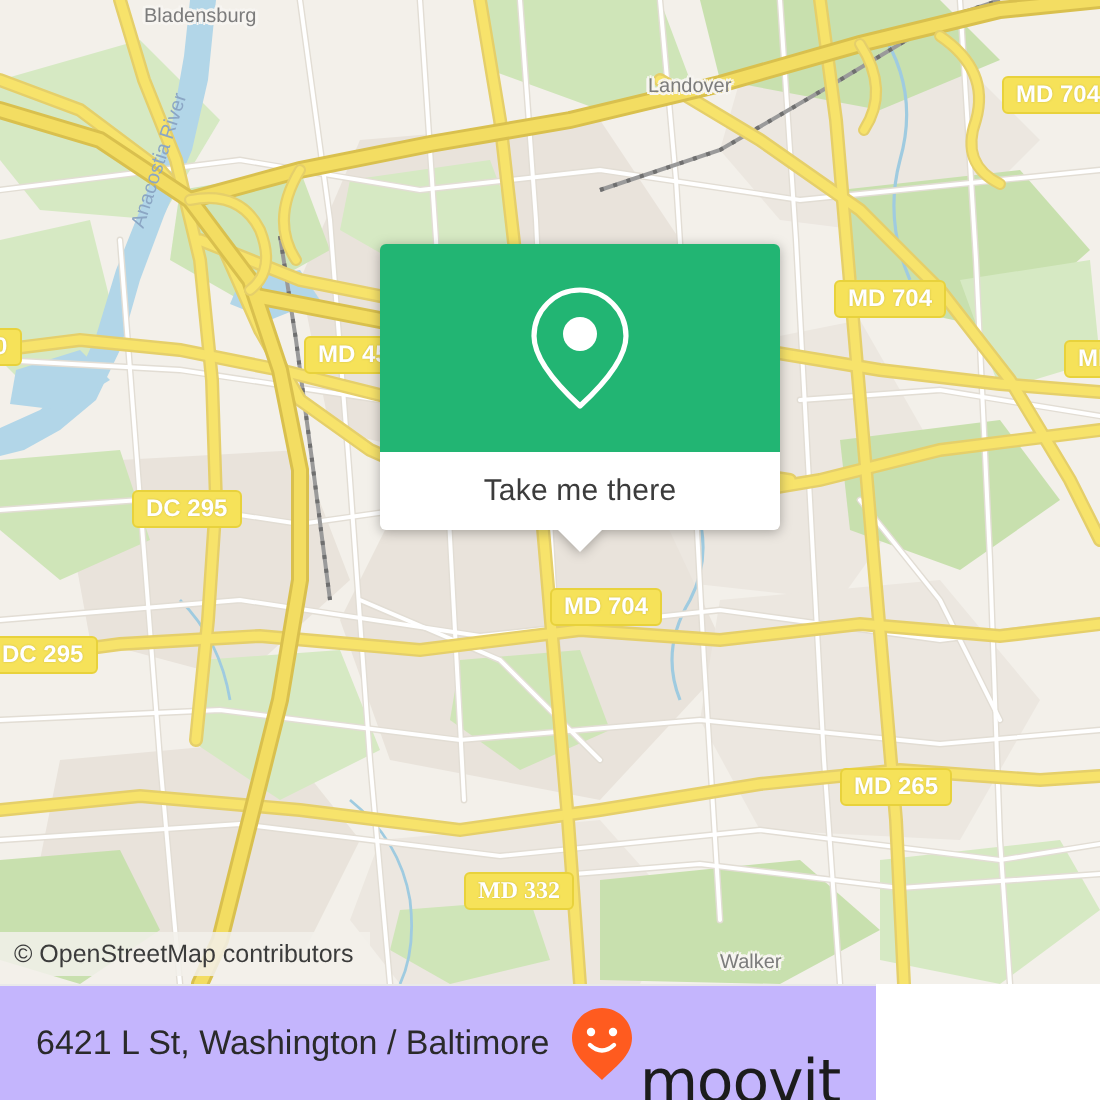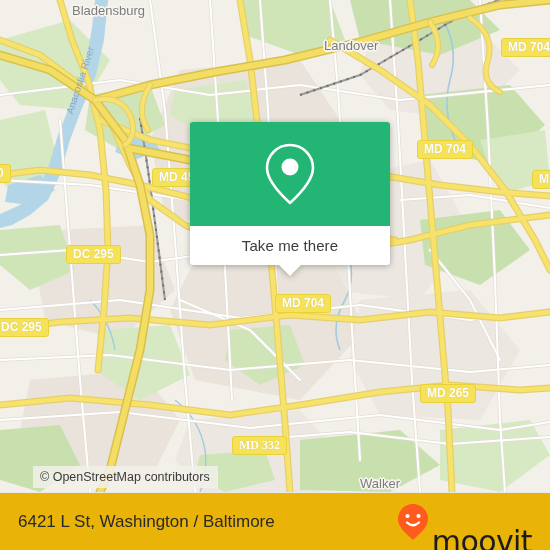--- a/index.html
+++ b/index.html
@@ -21,21 +21,21 @@
     color:#7c7c7c;
     font-family:"Liberation Sans", sans-serif;
     font-size:14px;
     font-weight:400;
     white-space:nowrap;
     text-shadow:
       -1.6px 0 #f7f5f1, 1.6px 0 #f7f5f1, 0 -1.6px #f7f5f1, 0 1.6px #f7f5f1,
       -1.2px -1.2px #f7f5f1, 1.2px -1.2px #f7f5f1, -1.2px 1.2px #f7f5f1, 1.2px 1.2px #f7f5f1;
     pointer-events:none;
   }
-  .plabel.big{font-size:13px;}
+  .plabel.big{font-size:10px;}
   .waterlabel{
     position:absolute;
     color:#8ba6c4;
     font-size:10px;
     font-family:"Liberation Sans", sans-serif;
     white-space:nowrap;
     pointer-events:none;
   }
 
   
@@ -97,27 +97,26 @@
   
   #attrib{
     position:absolute;left:0;top:466px;
     background:rgba(242,240,234,0.86);
     color:#3b3b3b;
     font-size:12.5px;
     font-family:"Liberation Sans", sans-serif;
     padding:4px 8px 4px 7px;
     white-space:nowrap;
     z-index:30;
-    margin-left:33px;
   }
 
   
   #footer{
-    position:absolute;left:0;top:492px;width:550px;height:58px;
-    background:#eab308;
+    position:absolute;left:0;top:492px;width:438px;height:58px;
+    background:#c4b5fd;
     border-top:1px solid #e9e9e9;
     display:flex;align-items:center;justify-content:space-between;
     padding:0 18px;box-sizing:border-box;text-align:center;
   }
   #addr{
     color:#2a2a2a;
     font-size:17px;
     font-family:"Liberation Sans", sans-serif;
     white-space:nowrap;
   }

